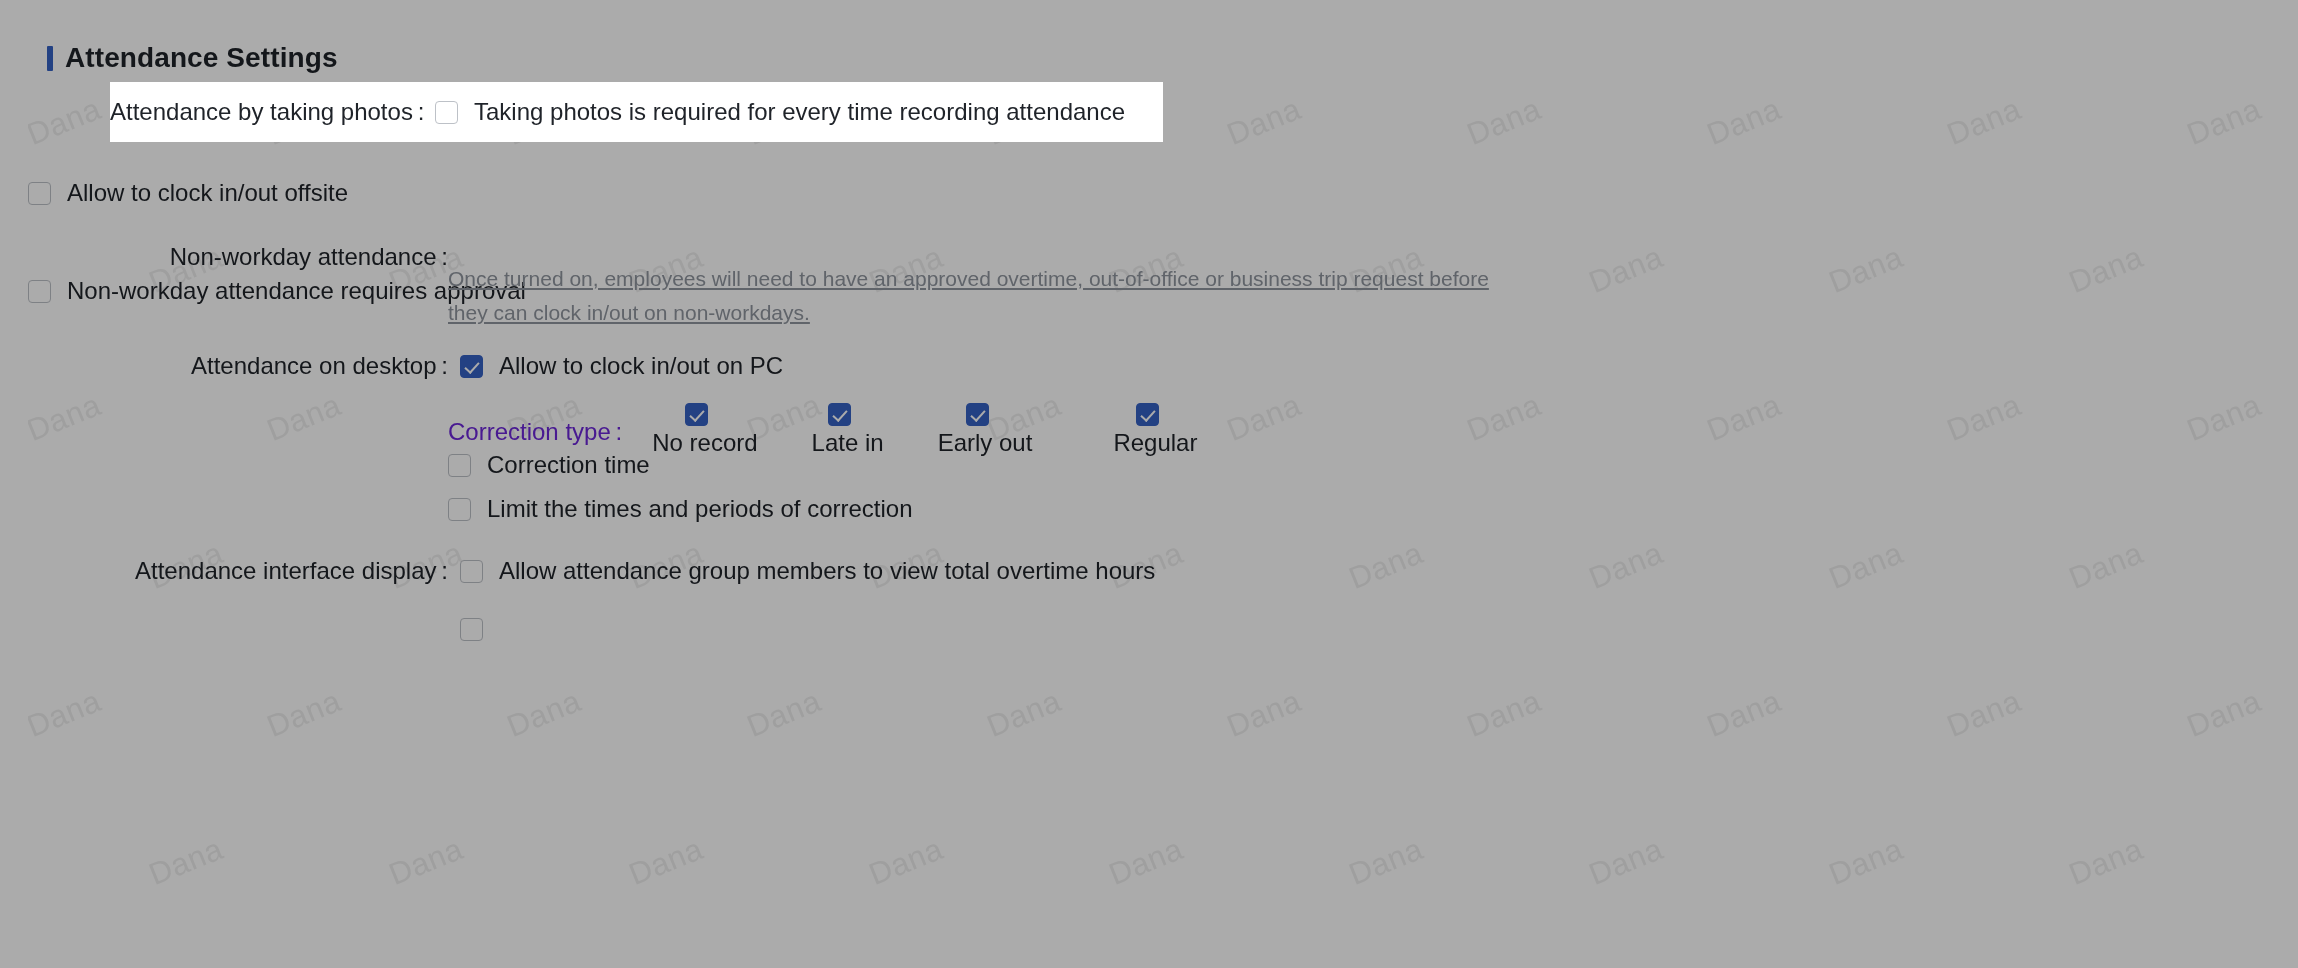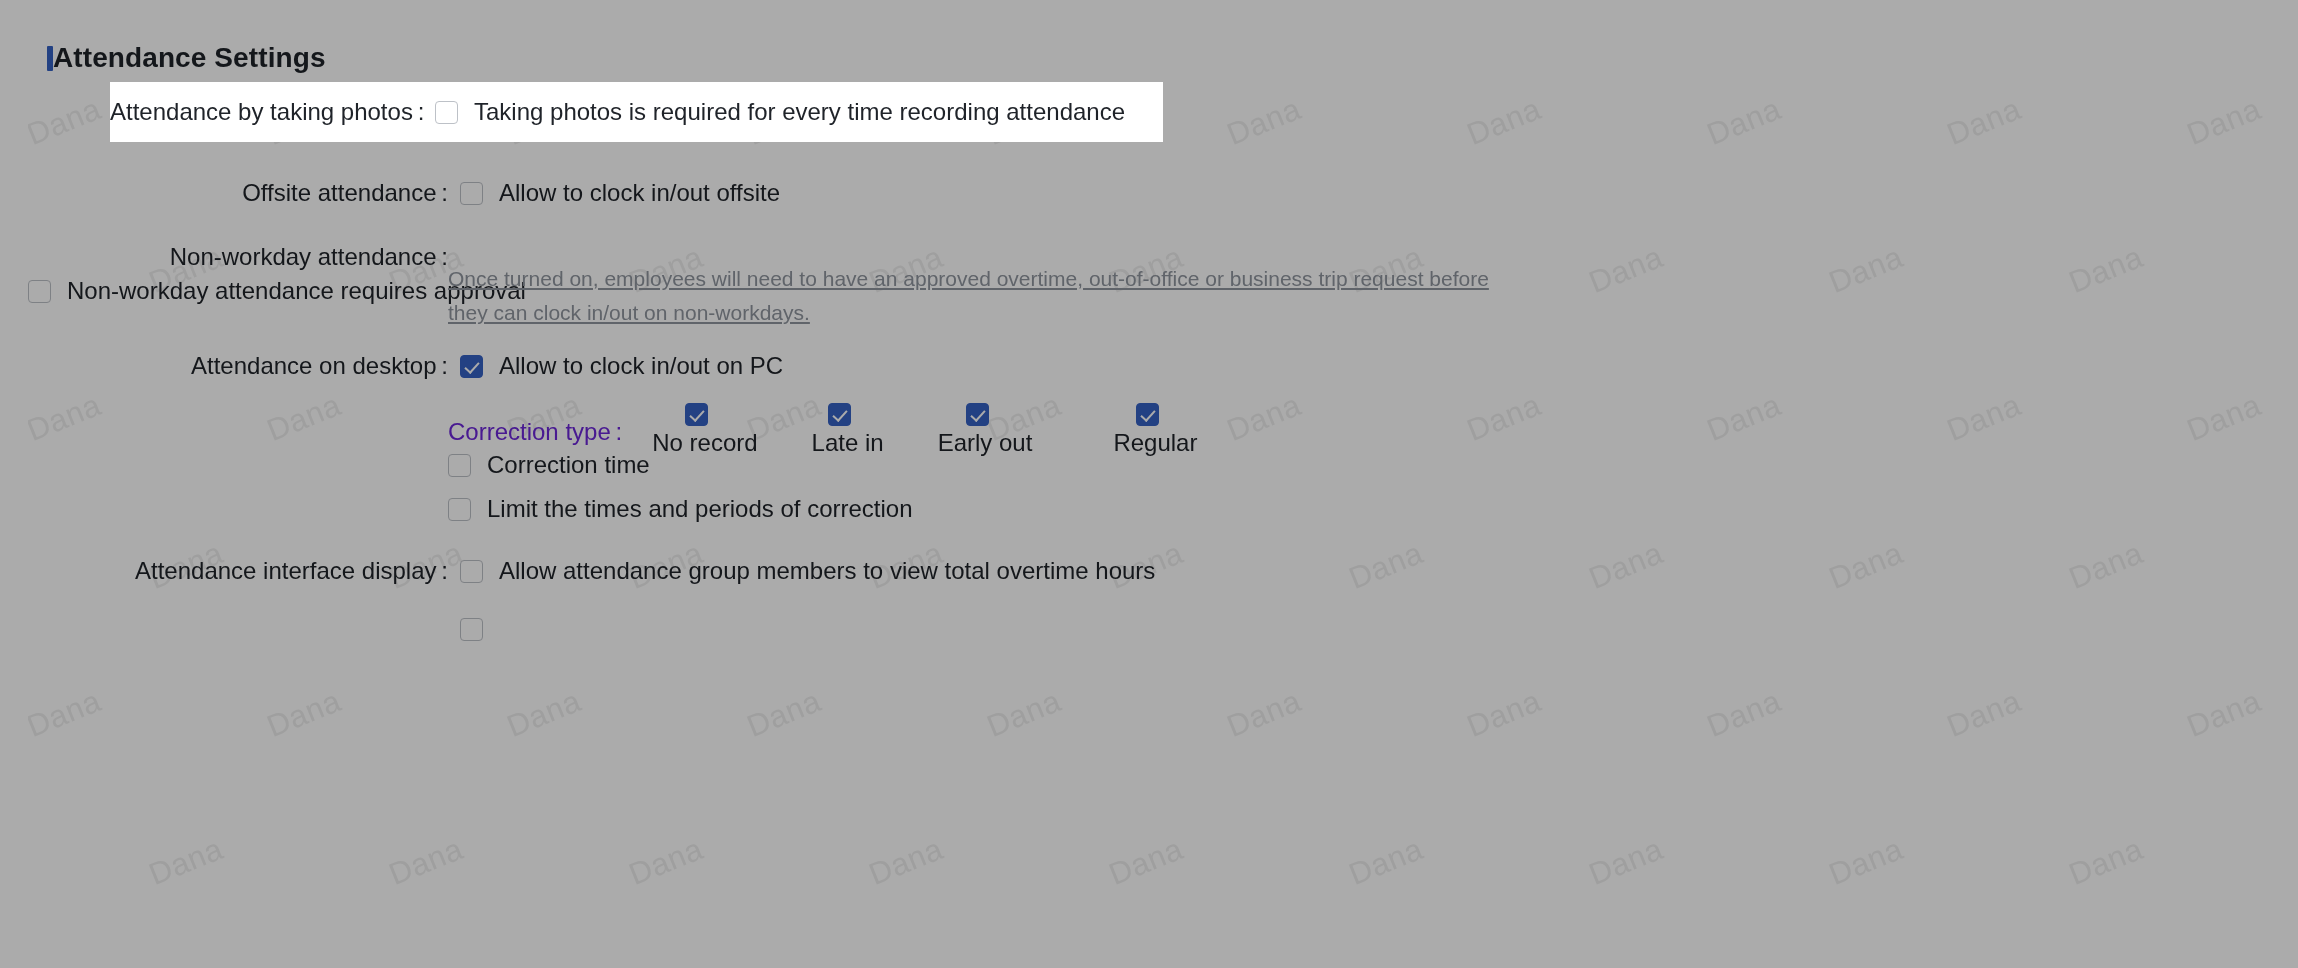--- a/index.html
+++ b/index.html
@@ -67,21 +67,21 @@
     z-index: 10;
   }
 
   
   .page-title-wrap {
     position: absolute;
     left: 19px;
     top: 26px;
     display: flex;
     align-items: center;
-    gap: 0;
+    gap: 12px;
   }
   .title-bar {
     width: 6px;
     height: 25px;
     background: #3561c4;
     border-radius: 1px;
   }
   .page-title {
     font-size: 28px;
     font-weight: bold;
@@ -294,21 +294,20 @@
 
         <div class="row" style="top:96px; left:0;">
           <div class="row-label">Attendance by taking photos :</div>
           <div class="row-body">
             <span class="cb unchecked"></span>
             <span class="cb-text">Taking photos is required for every time recording attendance</span>
           </div>
         </div>
 
         <div class="row" style="top:160px; left:0;">
-          <div class="row-label">Offsite attendance :</div>
           <div class="row-body">
             <span class="cb unchecked"></span>
             <span class="cb-text">Allow to clock in/out offsite</span>
           </div>
         </div>
 
         <div class="row" style="top:224px; left:0;flex-direction:column;">
           <div class="row-label">Non-workday attendance :</div>
           <div class="row-body">
             <span class="cb unchecked"></span>

